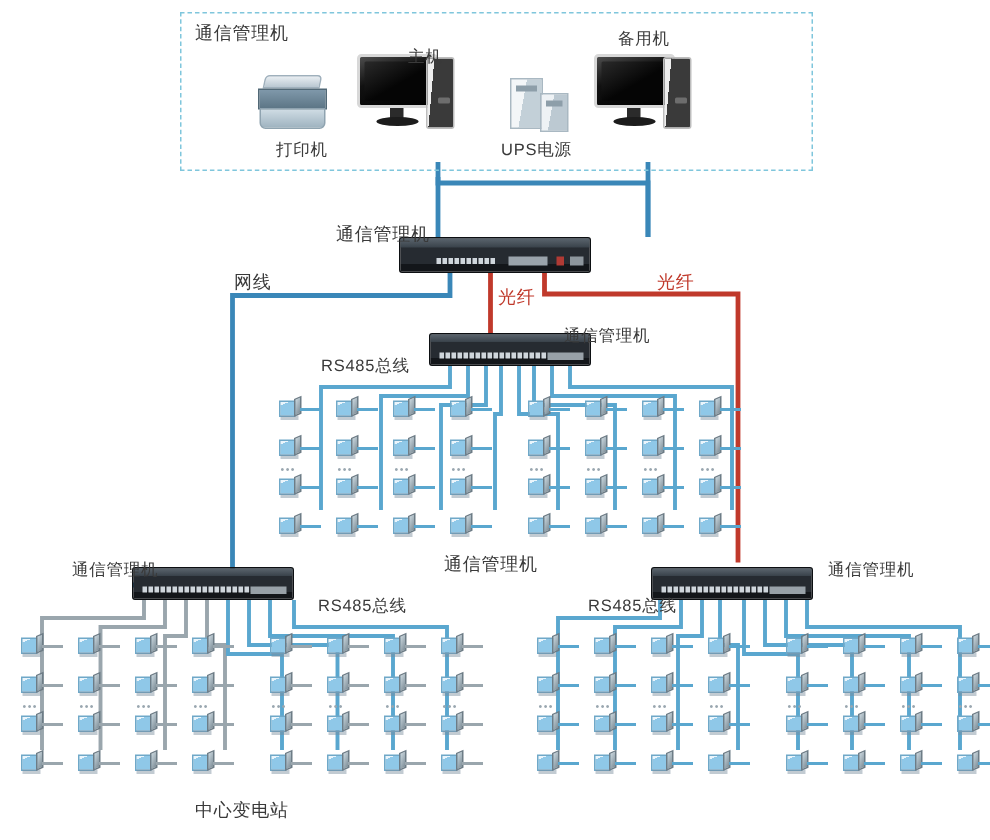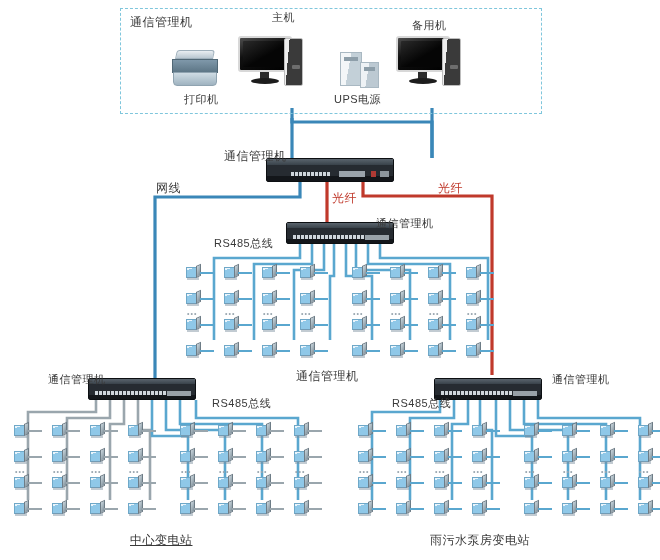--- a/index.html
+++ b/index.html
@@ -130,21 +130,21 @@
       <div class="bot"></div>
   </div>
   <div class="lbl" style="left:184px;top:92px;">打印机</div>
 
   <div class="pc" style="left:238px;top:36px;">
     <div class="mon"></div>
       <div class="neck"></div>
       <div class="base"></div>
       <div class="twr"></div>
   </div>
-  <div class="lbl" style="left:272px;top:10px;">主机</div>
+  <div class="lbl" style="left:272px;top:30px;">主机</div>
 
   <div class="ups" style="left:340px;top:52px;">
     <div class="b1"></div>
       <div class="b2"></div>
   </div>
   <div class="lbl" style="left:334px;top:92px;">UPS电源</div>
 
   <div class="pc" style="left:396px;top:36px;">
     <div class="mon"></div>
       <div class="neck"></div>
@@ -628,21 +628,21 @@
       </div>
       <div style="position: absolute; height: 2.4px; width: 14px; background: rgb(154, 166, 173); left: 294px; top: 58px;"></div>
       <div class="meter" style="left: 280px; top: 78px;">
         <span class="face"></span>
         <span class="side"></span>
         <span class="shadow"></span>
       </div>
       <div style="position: absolute; height: 2.4px; width: 14px; background: rgb(154, 166, 173); left: 294px; top: 84px;"></div>
       <div class="dots" style="left: 281px; top: 44px;">•••</div>
     </div>
-  <div class="lbl big" style="left:130px;top:532px;text-decoration:underline;">中心变电站</div>
+  <div class="lbl big" style="left:130px;top:532px;">中心变电站</div>
 
   <div class="rack" style="left:434px;top:378px;width:108px;height:22px;">
     <div class="topface"></div>
     <div class="prow" style="left:6px;top:12px;">
       <i></i>
         <i></i>
         <i></i>
         <i></i>
         <i></i>
         <i></i>
@@ -858,16 +858,15 @@
       </div>
       <div style="position: absolute; height: 2.4px; width: 14px; background: rgb(90, 167, 207); left: 294px; top: 58px;"></div>
       <div class="meter" style="left: 280px; top: 78px;">
         <span class="face"></span>
         <span class="side"></span>
         <span class="shadow"></span>
       </div>
       <div style="position: absolute; height: 2.4px; width: 14px; background: rgb(90, 167, 207); left: 294px; top: 84px;"></div>
       <div class="dots" style="left: 281px; top: 44px;">•••</div>
     </div>
-  <div class="lbl big" style="left:430px;top:532px;">雨污水泵房变电站</div>
 
 
 </div>
 
 </body></html>

